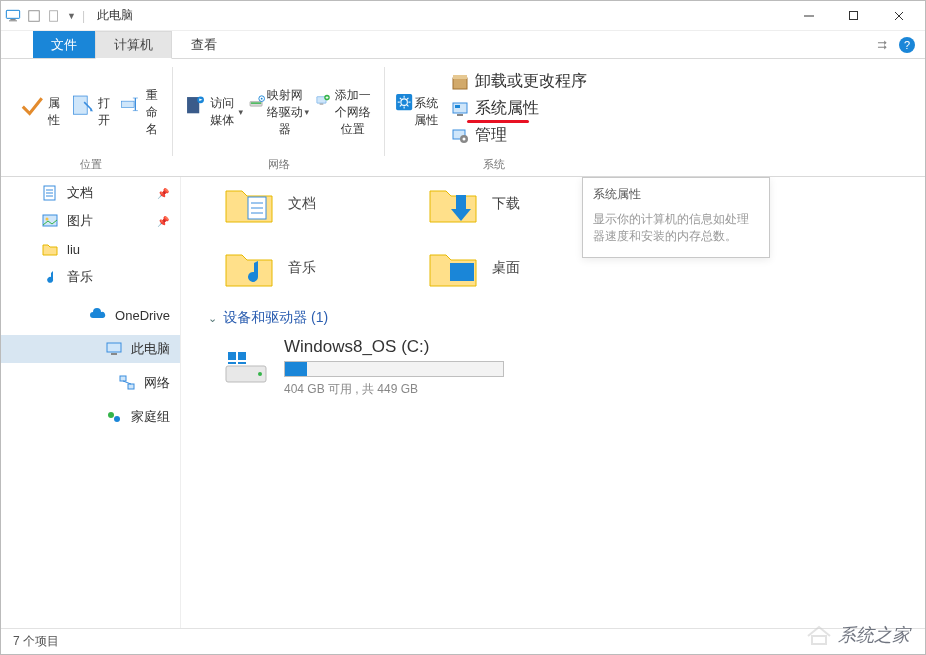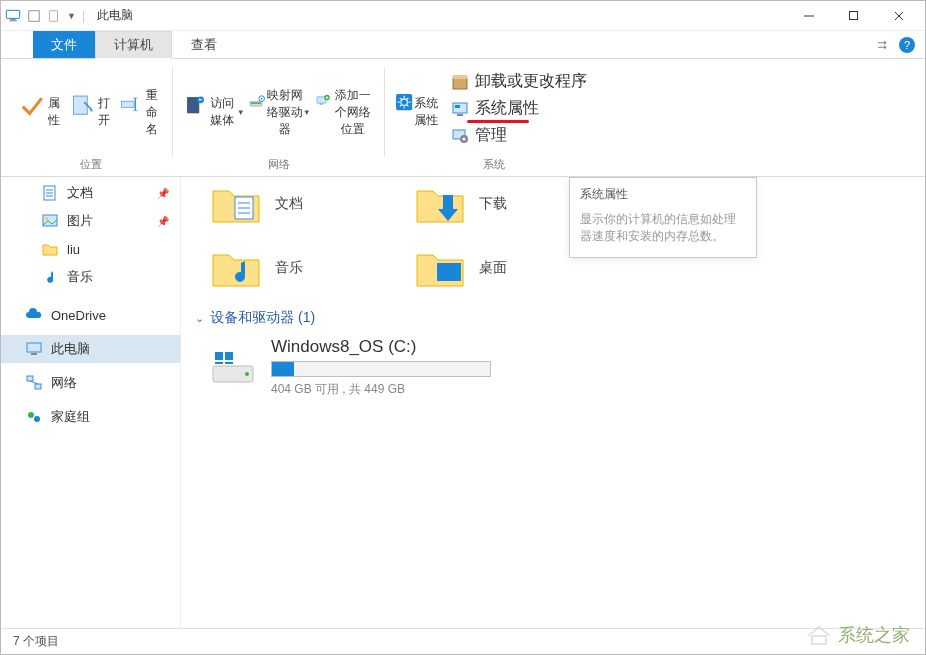--- a/index.html
+++ b/index.html
@@ -34,24 +34,24 @@
   .big-btn .bi { width: 34px; height: 34px; margin-bottom: 4px; }
   .big-btn.narrow { width: 44px; }
   .big-btn.med { width: 60px; }
   .dropdown-ind { font-size: 9px; color: #555; }
   .sys-col { display: flex; flex-direction: column; gap: 2px; padding-top: 6px; }
   .sys-item { display: flex; align-items: center; gap: 6px; padding: 2px 6px; font-size: 16px; cursor: default; position: relative; }
   .sys-item .si { width: 18px; height: 18px; }
   .highlight-underline { position: absolute; bottom: -2px; left: 22px; width: 62px; height: 3px; background: #e81123; border-radius: 2px; }
 
   
-  .main { flex: 1; display: flex; overflow: hidden; position: relative; }
+  .main { flex: 1; display: flex; overflow: hidden; position: relative; gap: 13px; }
   .sidebar { width: 180px; border-right: 1px solid #eee; overflow: hidden; padding-top: 2px; }
   .sb-item { display: flex; align-items: center; gap: 8px; height: 28px; padding: 0 10px 0 40px; font-size: 13px; cursor: default; position: relative; }
-  .sb-item.lvl1 { padding-left: 24px; }
+  .sb-item.lvl1 { padding-left: 24px; justify-content: flex-end; }
   .sb-item.selected { background: #d8e6f2; }
   .sb-item .pin { margin-left: auto; color: #888; font-size: 10px; }
   .sb-icon { width: 18px; height: 18px; }
 
   .content { flex: 1; overflow: hidden; position: relative; padding: 0 8px 8px; }
   .folder-area { display: flex; flex-wrap: wrap; gap: 0 110px; padding: 4px 20px; }
   .folder-area .col { display: flex; flex-direction: column; gap: 18px; }
   .folder-item { display: flex; align-items: center; gap: 12px; font-size: 14px; color: #444; cursor: default; }
   .folder-icon { width: 54px; height: 46px; }
   .section-header { display: flex; align-items: center; gap: 6px; color: #2a5db0; font-size: 14px; margin: 14px 0 10px 6px; cursor: default; }
@@ -62,21 +62,21 @@
   .drive-bar { width: 220px; height: 16px; border: 1px solid #bfbfbf; background: #f3f3f3; }
   .drive-fill { height: 100%; background: #1a86d8; width: 10%; }
   .drive-sub { font-size: 12px; color: #888; }
 
   
   .tooltip { position: absolute; top: 0; left: 388px; width: 188px; background: #fff; border: 1px solid #c8c8c8; padding: 8px 10px 12px; font-size: 12px; color: #999; box-shadow: 0 2px 8px rgba(0,0,0,.08); }
   .tooltip .tt-title { color: #555; margin-bottom: 8px; }
 
   
   .statusbar { height: 26px; border-top: 1px solid #e2e2e2; display: flex; align-items: center; padding: 0 12px; font-size: 12px; color: #555; }
-  .watermark { position: absolute; right: 16px; bottom: 8px; color: #4d7c0f; font-size: 18px; pointer-events: none; opacity: .6; display: flex; align-items: center; gap: 6px; }
+  .watermark { position: absolute; right: 16px; bottom: 8px; color: #0f172a; font-size: 18px; font-style: italic; pointer-events: none; opacity: .6; display: flex; align-items: center; gap: 6px; }
 </style>
 </head>
 <body>
 
 <div class="window">
 
   <div class="titlebar">
     <div class="tb-left">
       <span class="tb-icon">
         <svg viewBox="0 0 24 20">

